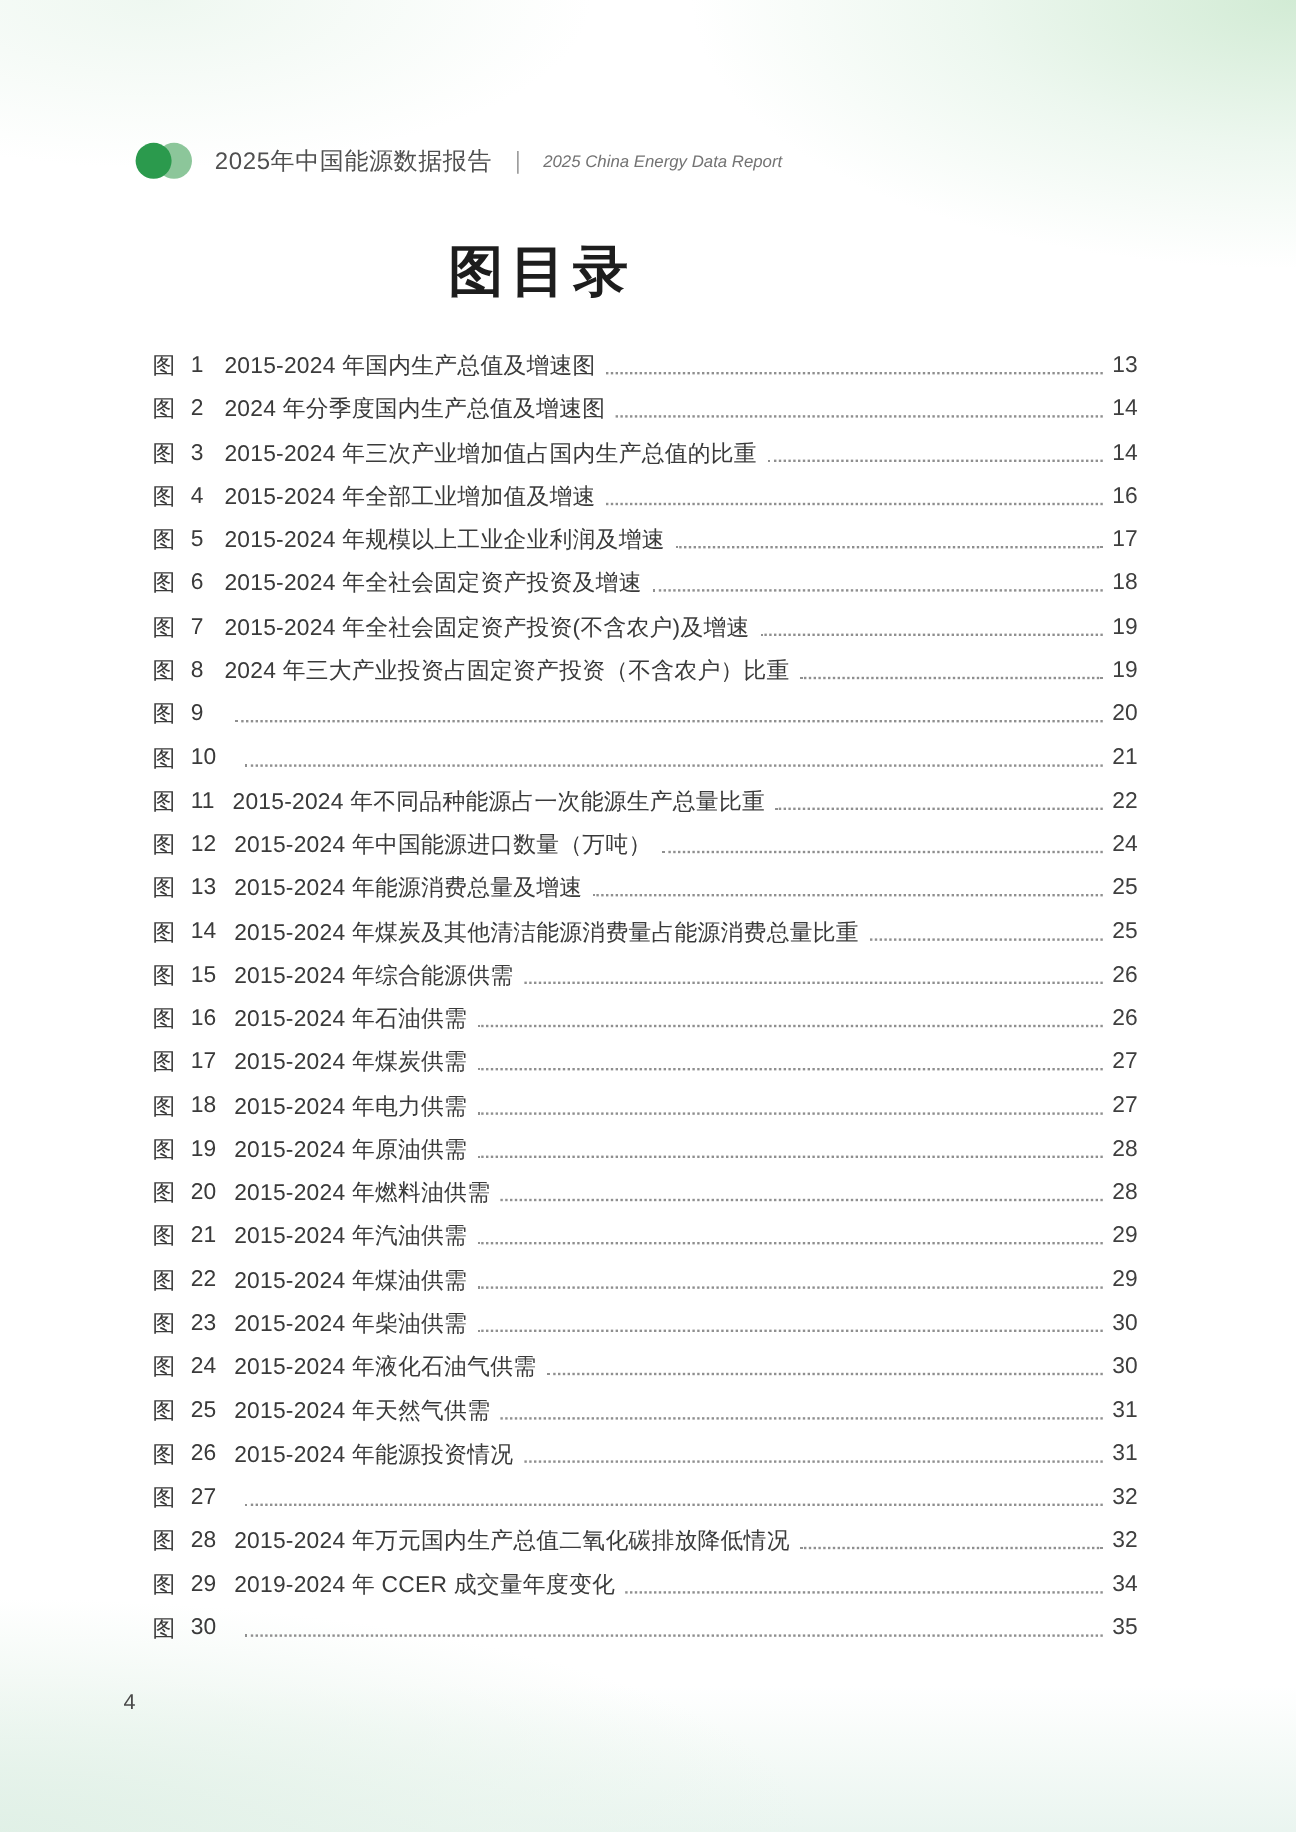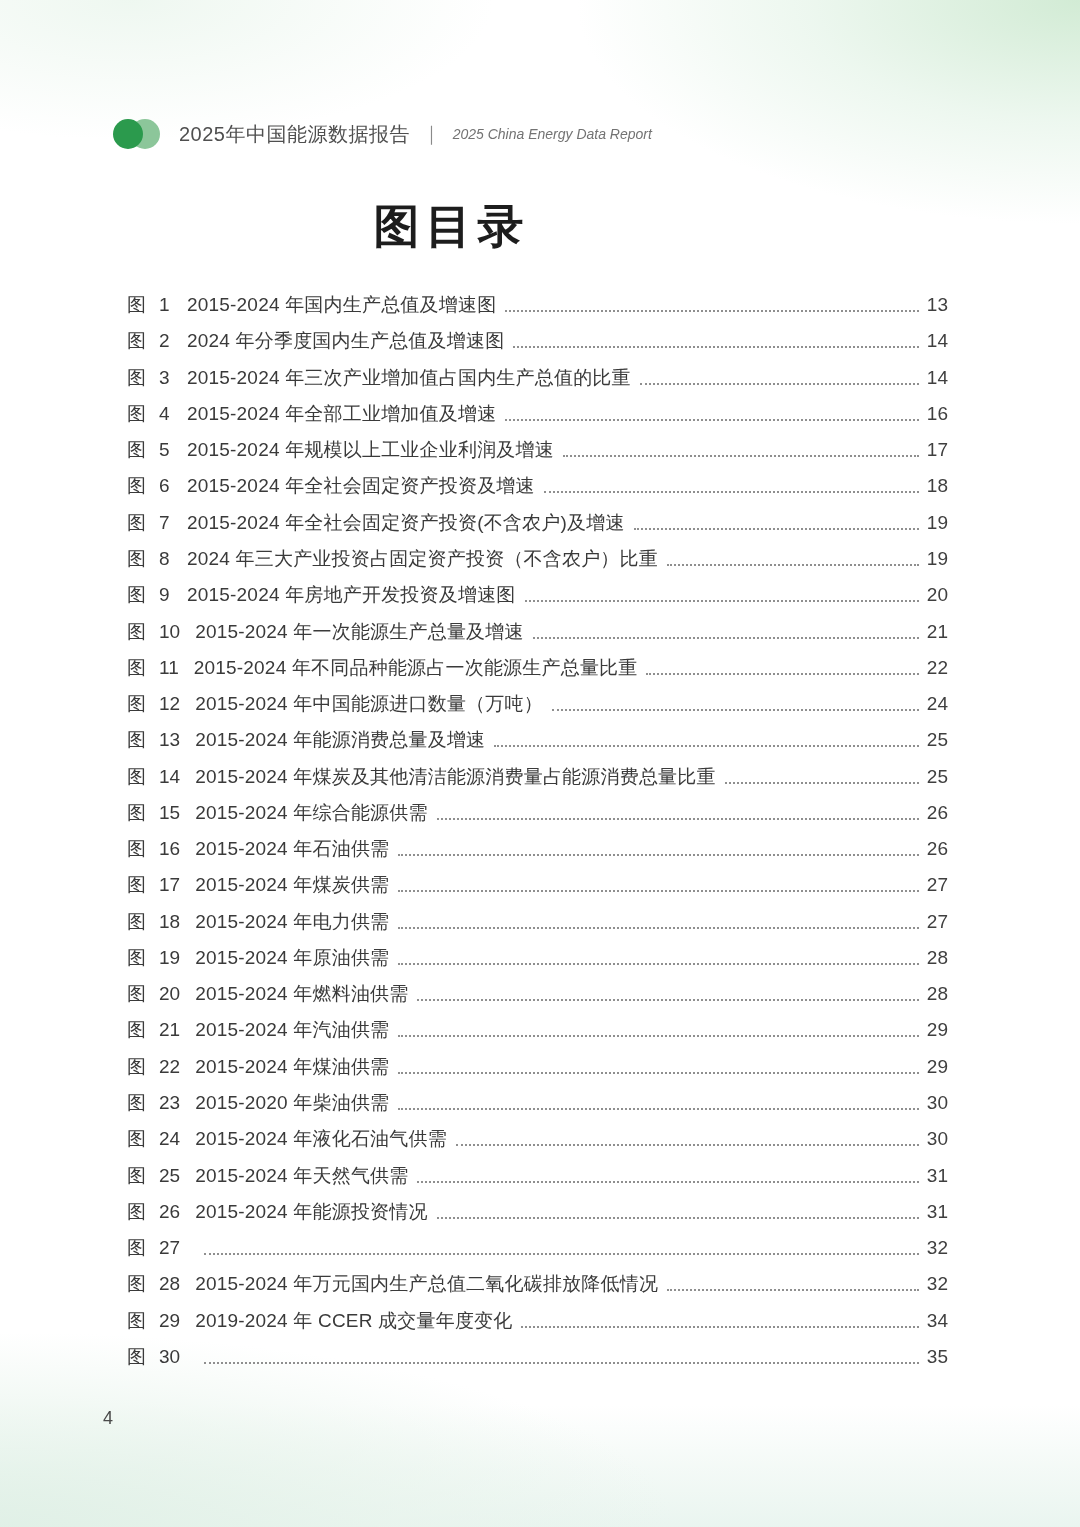--- a/index.html
+++ b/index.html
@@ -135,28 +135,26 @@
     <div class="toc-row">
     <span class="lbl">图</span>
     <span class="num">8</span>
     <span class="ttl">2024 年三大产业投资占固定资产投资（不含农户）比重</span>
     <div class="leader"></div>
     <span class="pg">19</span>
   </div>
     <div class="toc-row">
     <span class="lbl">图</span>
     <span class="num">9</span>
-    <span class="ttl">2015-2024 年房地产开发投资及增速图</span>
     <div class="leader"></div>
     <span class="pg">20</span>
   </div>
     <div class="toc-row">
     <span class="lbl">图</span>
     <span class="num">10</span>
-    <span class="ttl">2015-2024 年一次能源生产总量及增速</span>
     <div class="leader"></div>
     <span class="pg">21</span>
   </div>
     <div class="toc-row">
     <span class="lbl">图</span>
     <span class="num">11</span>
     <span class="ttl">2015-2024 年不同品种能源占一次能源生产总量比重</span>
     <div class="leader"></div>
     <span class="pg">22</span>
   </div>
@@ -233,21 +231,21 @@
     <div class="toc-row">
     <span class="lbl">图</span>
     <span class="num">22</span>
     <span class="ttl">2015-2024 年煤油供需</span>
     <div class="leader"></div>
     <span class="pg">29</span>
   </div>
     <div class="toc-row">
     <span class="lbl">图</span>
     <span class="num">23</span>
-    <span class="ttl">2015-2020 年柴油供需</span>
+    <span class="ttl">2015-2024 年柴油供需</span>
     <div class="leader"></div>
     <span class="pg">30</span>
   </div>
     <div class="toc-row">
     <span class="lbl">图</span>
     <span class="num">24</span>
     <span class="ttl">2015-2024 年液化石油气供需</span>
     <div class="leader"></div>
     <span class="pg">30</span>
   </div>

